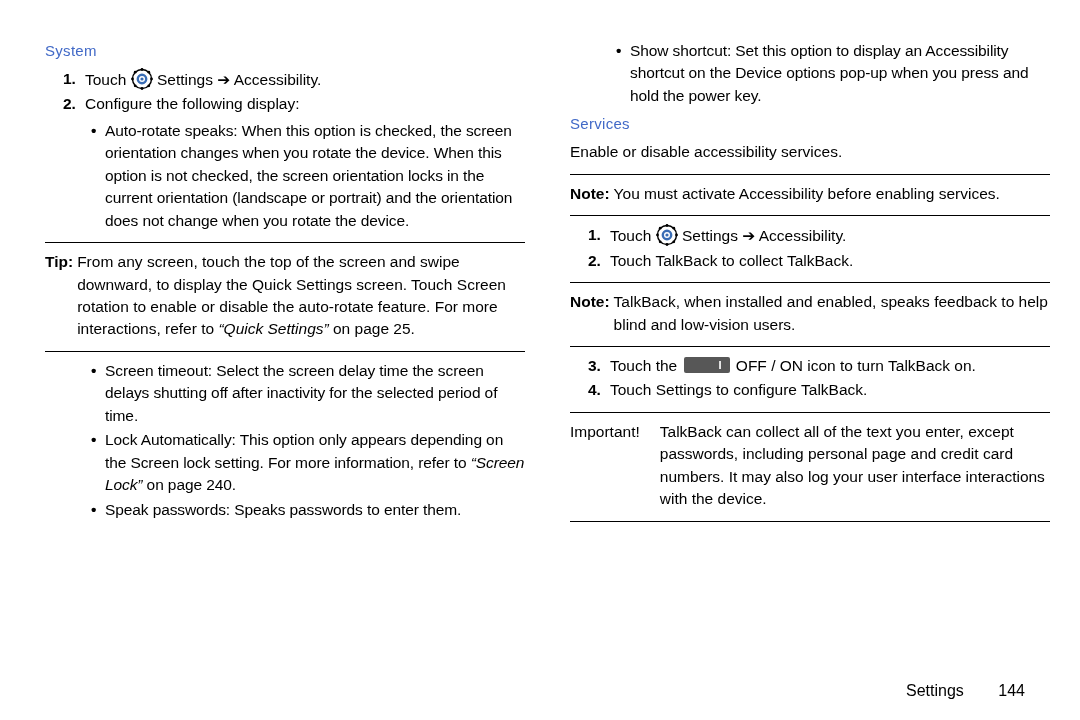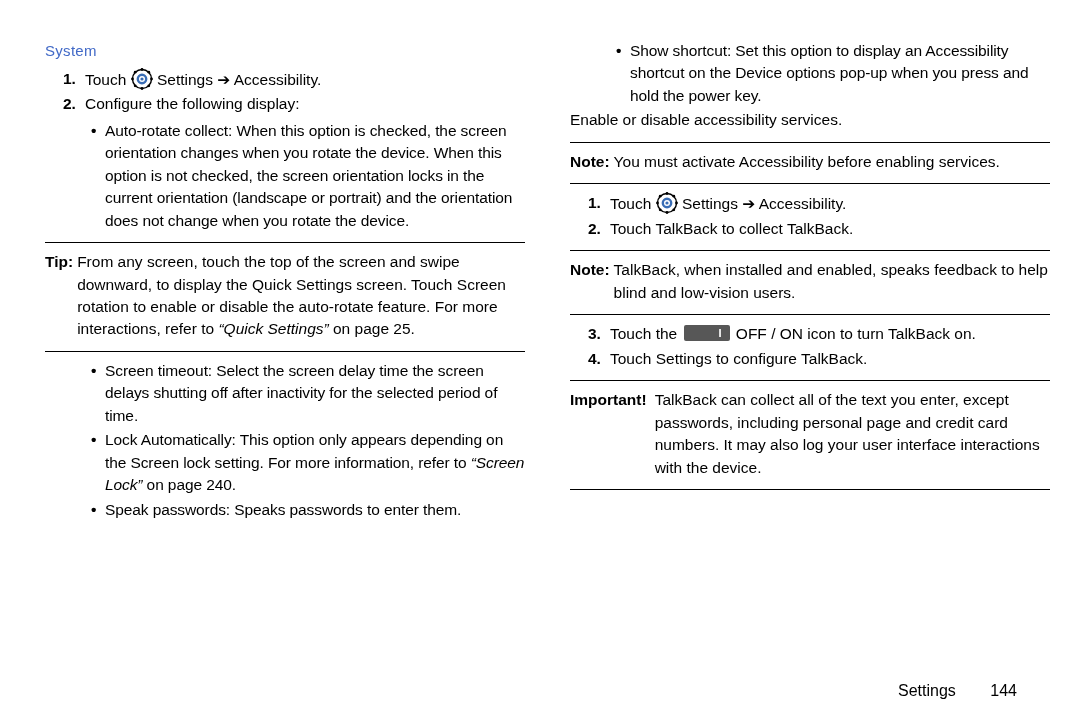--- a/index.html
+++ b/index.html
@@ -90,29 +90,29 @@
     position: absolute;
     right: 8px;
     top: 0;
     font-size: 11px;
     font-weight: bold;
     line-height: 16px;
   }
   .footer {
     position: absolute;
     bottom: 20px;
-    right: 63px;
+    right: 55px;
     font-size: 16px;
   }
   .footer span + span { margin-left: 30px; }
   .condensed { font-family: "Helvetica Neue", Arial, sans-serif; letter-spacing: -0.2px; }
   .note-row { display: flex; }
   .note-row .label { font-weight: bold; margin-right: 4px; flex-shrink: 0; }
   .important-row { display: flex; }
-  .important-row .label { font-weight: bold; margin-right: 8px; flex-shrink: 0; }
+  .important-row .label { font-weight: normal; margin-right: 20px; flex-shrink: 0; }
   .tip-row { display: flex; }
   .tip-row .label { font-weight: bold; margin-right: 4px; flex-shrink: 0; }
 </style>
 </head>
 <body>
 
 <svg width="0" height="0" style="position:absolute">
   <defs>
     <g id="gear-icon">
       <circle cx="11" cy="11" r="9.5" fill="none" stroke="#000" stroke-width="1.4"></circle>
@@ -142,21 +142,21 @@
         <span class="num">1.</span>
         <span>Touch </span><svg class="gear" width="22" height="22">
             <use href="#gear-icon"></use>
           </svg><span class="bold"> Settings ➔ Accessibility</span><span>.</span>
       </li>
       <li>
         <span class="num">2.</span>
         <span>Configure the following display:</span>
         <ul class="bullets">
           <li class="condensed">
-            <span class="bold">Auto-rotate collect</span><span>: When this option is checked, the screen orientation changes when you rotate the device. When this option is not checked, the screen orientation locks in the current orientation (landscape or portrait) and the orientation does not change when you rotate the device.</span>
+            <span class="bold">Auto-rotate speaks</span><span>: When this option is checked, the screen orientation changes when you rotate the device. When this option is not checked, the screen orientation locks in the current orientation (landscape or portrait) and the orientation does not change when you rotate the device.</span>
           </li>
         </ul>
       </li>
     </ol>
 
     <div class="divider"></div>
     <div class="tip-row">
       <span class="label">Tip:</span>
       <span>
         <span> From any screen, touch the top of the screen and swipe downward, to display the Quick Settings screen. Touch </span>
@@ -182,20 +182,21 @@
   </div>
 
   <div class="col right">
 
     <ul class="bullets" style="margin-left:40px; margin-top:0">
       <li class="condensed">
         <span class="bold">Show shortcut</span><span>: Set this option to display an Accessibility shortcut on the Device options pop-up when you press and hold the power key.</span>
       </li>
     </ul>
 
+    <div class="heading" style="margin-top:6px">Services</div>
     <div>Enable or disable accessibility services.</div>
 
     <div class="divider"></div>
     <div class="note-row">
       <span class="label">Note:</span>
       <span>
         <span> You must activate </span><span class="bold">Accessibility</span><span> before enabling services.</span>
       </span>
     </div>
     <div class="divider"></div>

